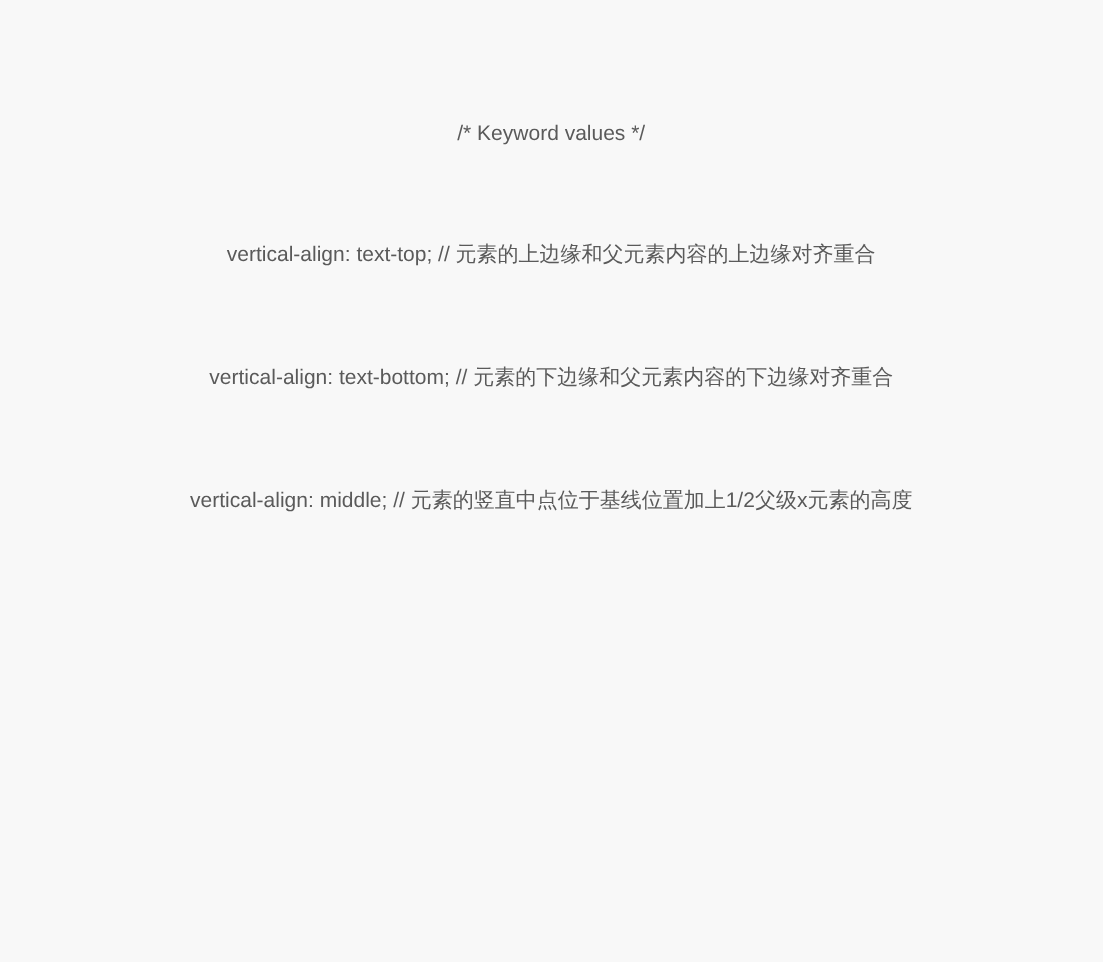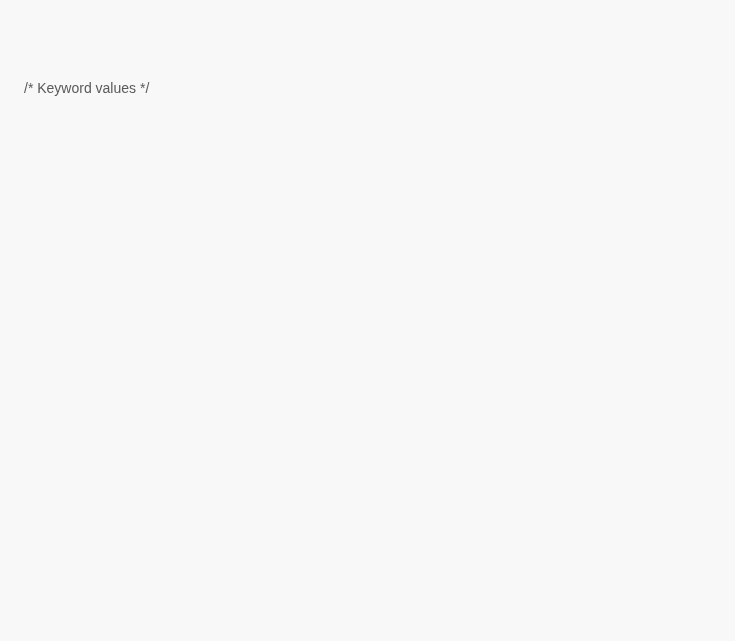--- a/index.html
+++ b/index.html
@@ -12,27 +12,31 @@
     color: #5a5a5a;
     width: 735px;
     box-sizing: border-box;
   }
   .code-block {
     white-space: pre-wrap;
     word-break: break-all;
   }
   .line {
     display: block;
+    text-align: center;
   }
 </style>
 </head>
 <body>
 
 <div class="code-block">
   <span class="line">/* Keyword values */</span>
+  <span class="line">vertical-align: text-top; // 元素的上边缘和父元素内容的上边缘对齐重合</span>
+  <span class="line">vertical-align: text-bottom; // 元素的下边缘和父元素内容的下边缘对齐重合</span>
+  <span class="line">vertical-align: middle; // 元素的竖直中点位于基线位置加上1/2父级x元素的高度</span>
   
   
   
   
   
   
   
   
   
   

